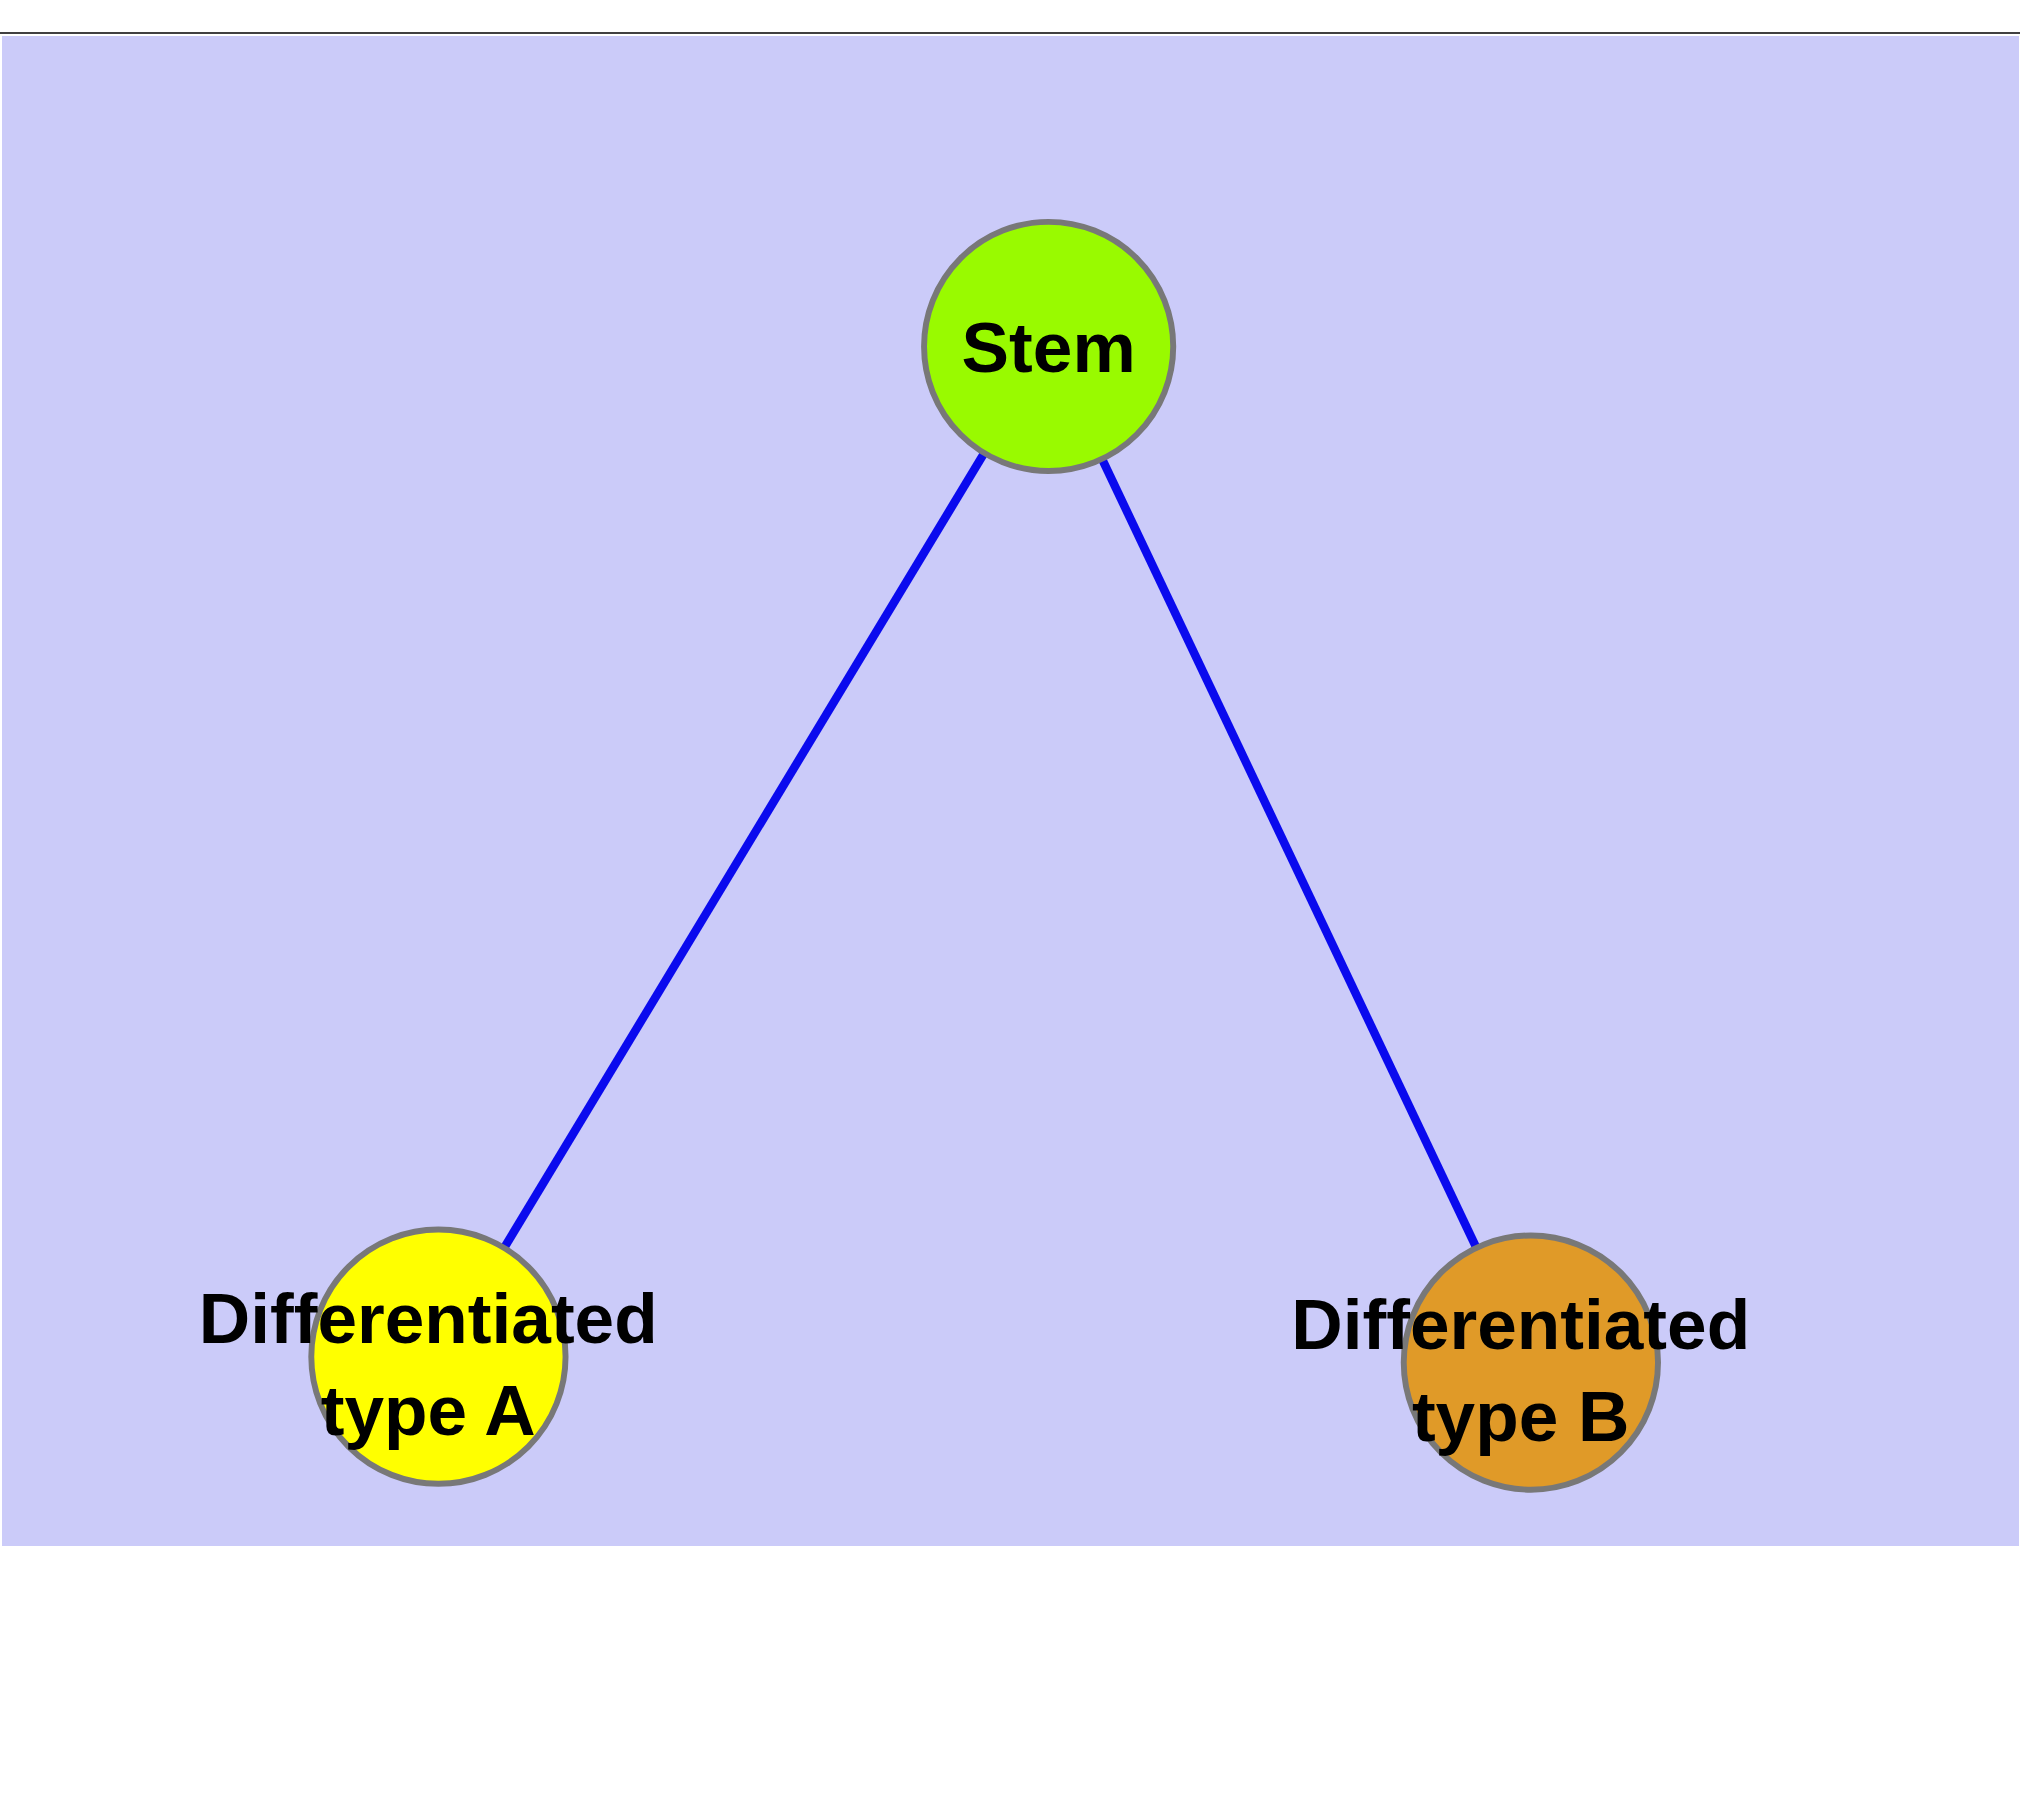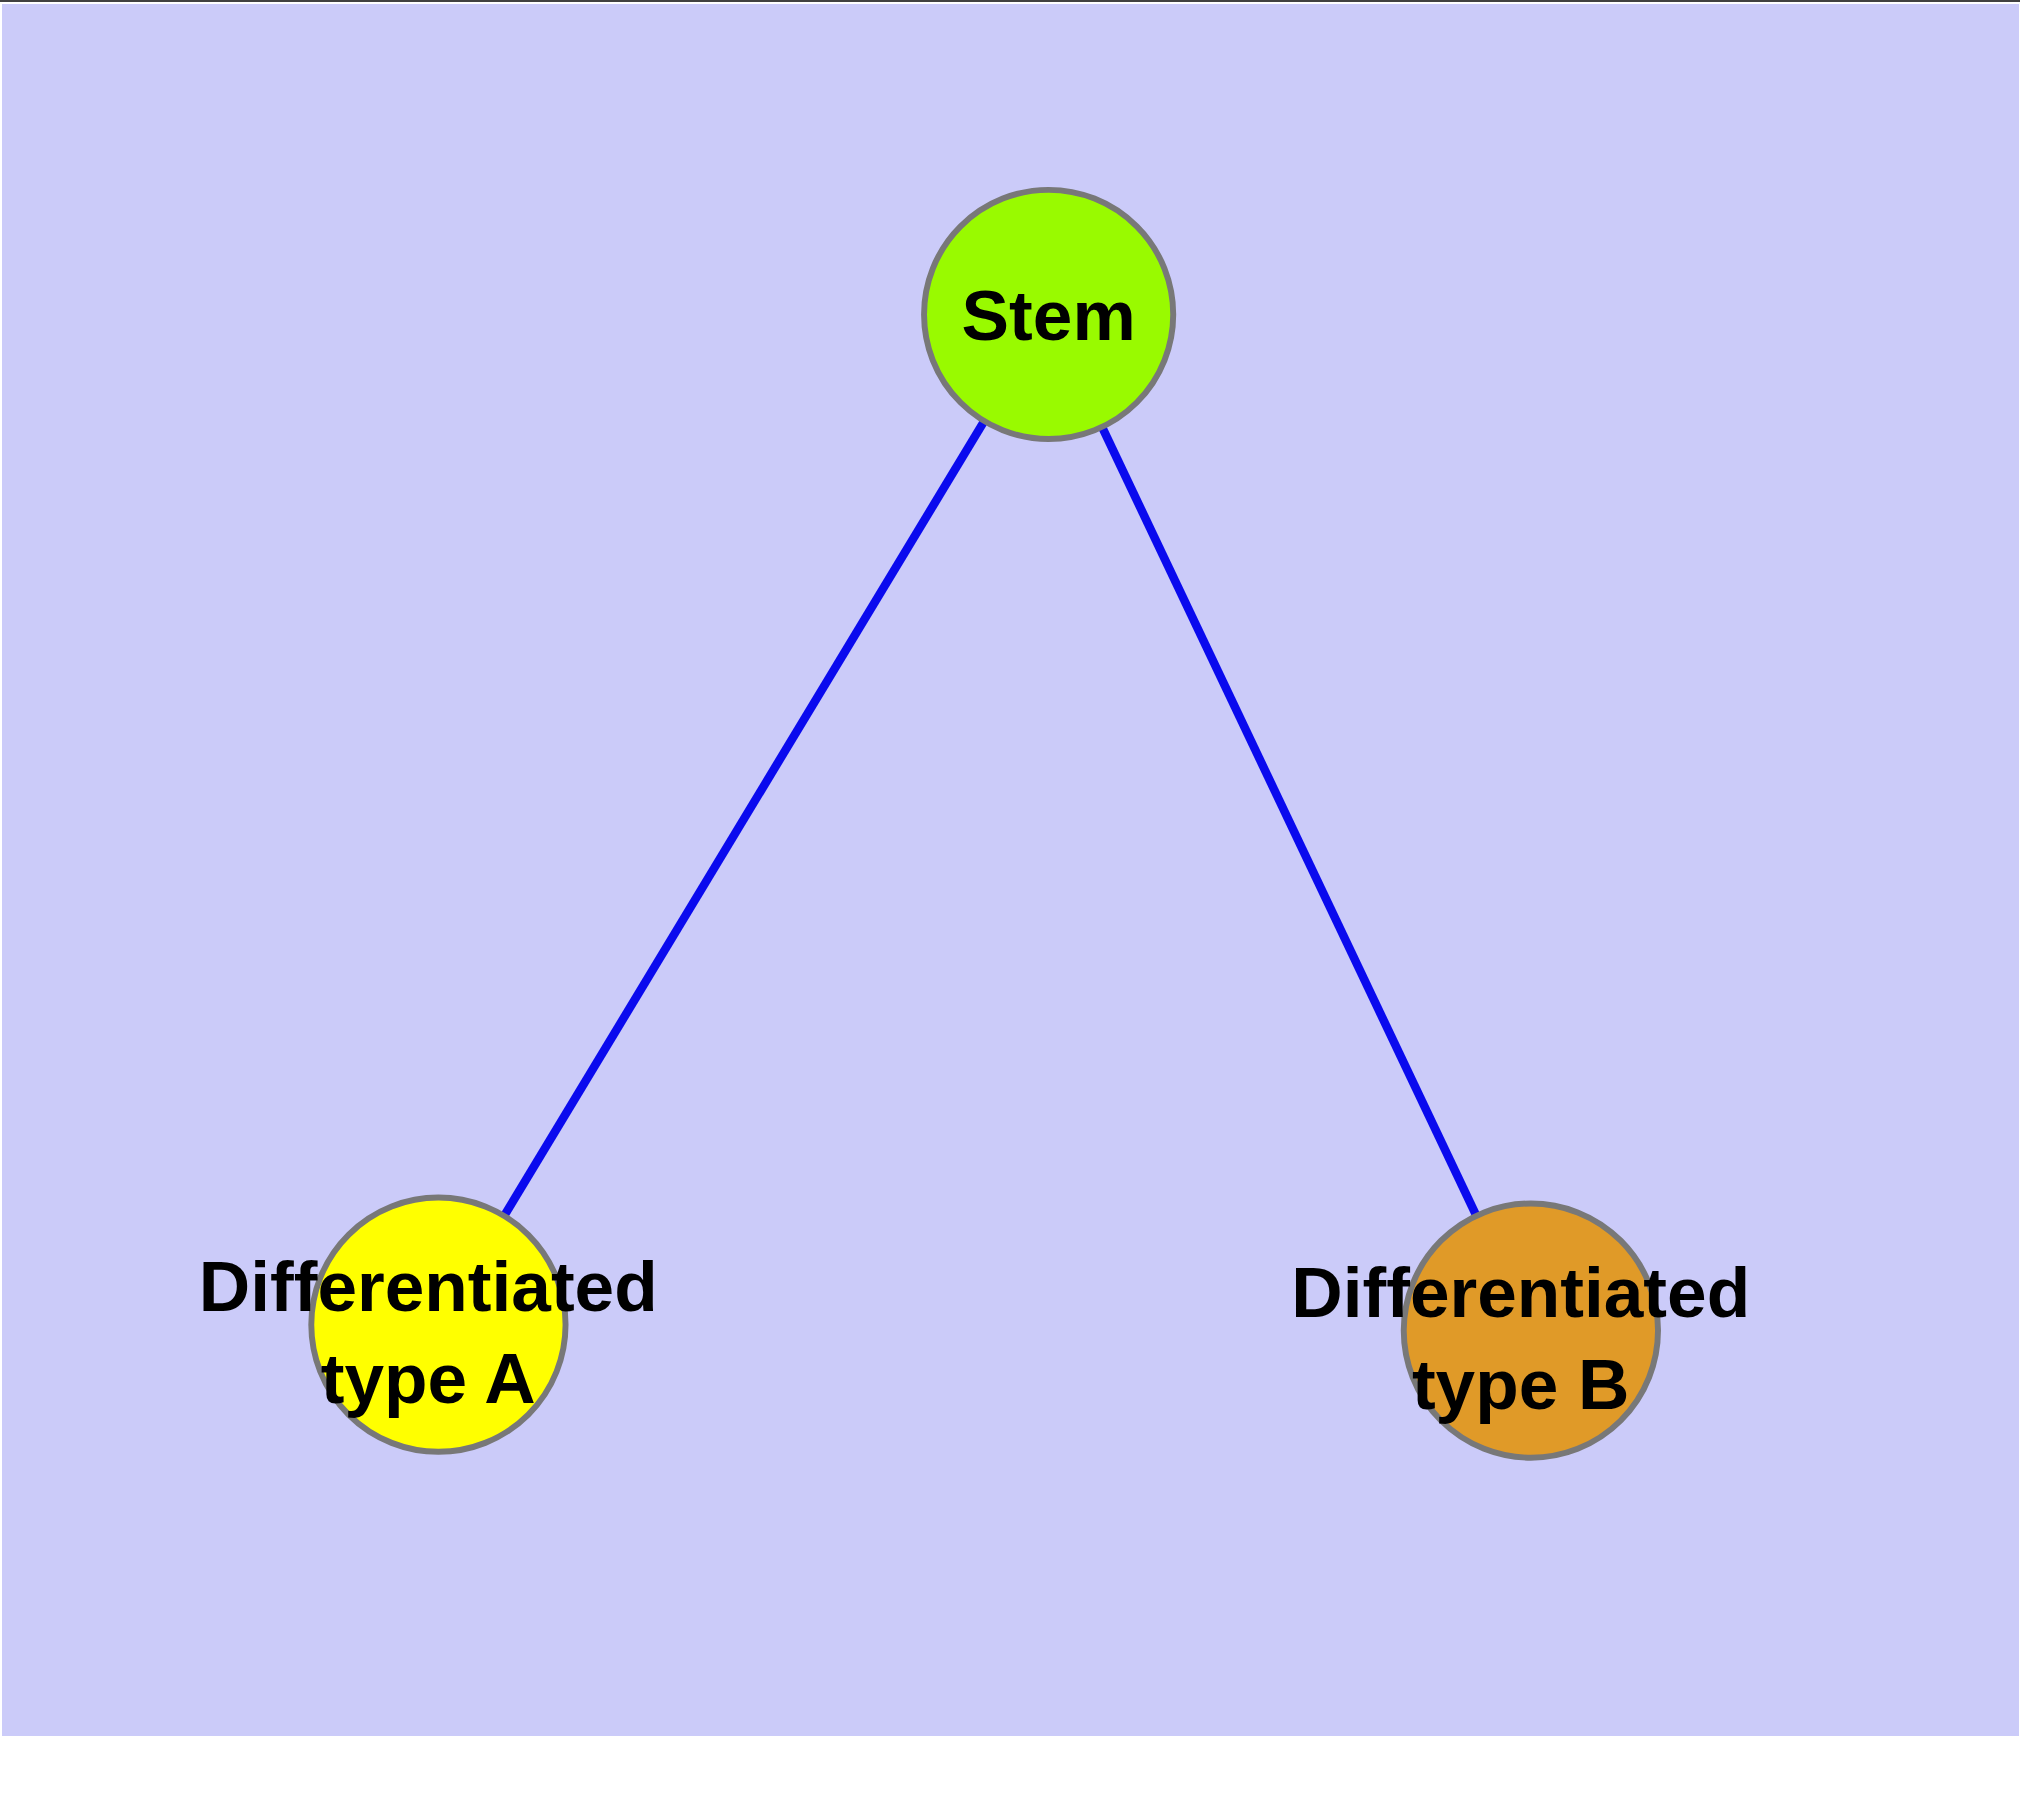--- a/index.html
+++ b/index.html
@@ -7,21 +7,22 @@
     padding: 0;
     width: 2021px;
     height: 1812px;
     overflow: hidden;
     background: #ffffff;
     font-family: "Liberation Sans", sans-serif;
   }
   .stage {
     position: relative;
     width: 2021px;
-    height: 1736px;
+    height: 1514px;
+    margin-top: 32px;
   }
   .top-edge-line {
     position: absolute;
     top: 0; left: 0;
     width: 100%;
     height: 1.7px;
   }
   .canvas {
     position: absolute;
     top: 4.2px;

